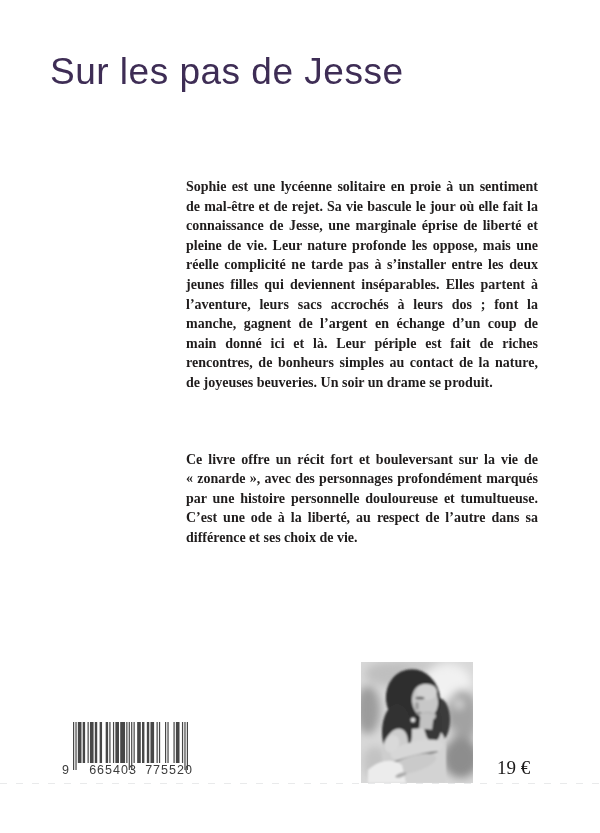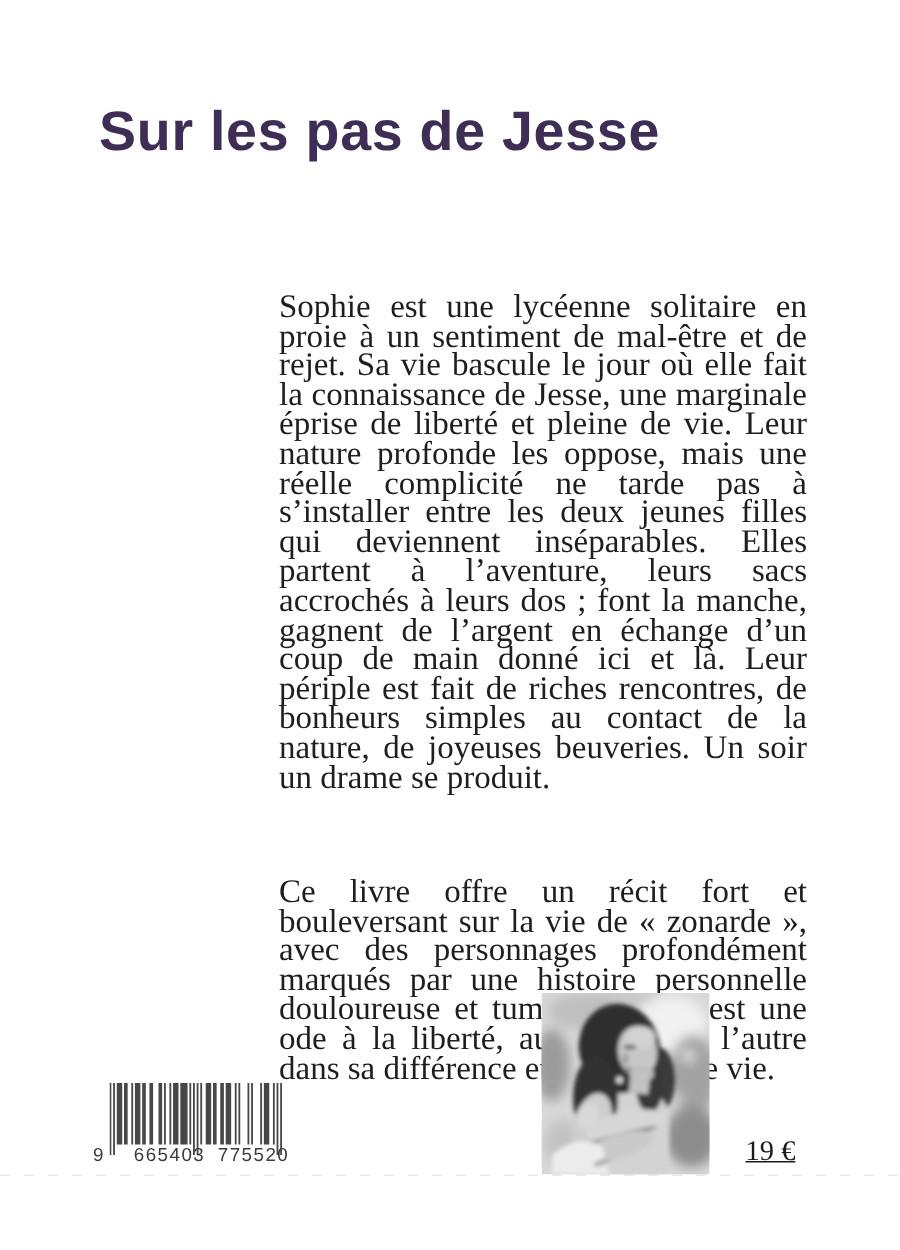--- a/index.html
+++ b/index.html
@@ -6,37 +6,38 @@
   .page{
     position:relative;
     width:600px;height:833px;
     background:#ffffff;
     overflow:hidden;
     font-family:"Liberation Serif", serif;
   }
   .book-title{
     position:absolute;
     left:50px;top:52px;
-    margin:16px;
+    margin:0;
     font-family:"Liberation Sans", sans-serif;
-    font-weight:700;
+    font-weight:400;
     font-size:37px;
     letter-spacing:0.5px;
     color:#3e2d55;
     line-height:1.1;
     white-space:nowrap;
   }
   .synopsis{
     position:absolute;
-    left:186px;top:194px;
+    left:186px;top:177px;
     width:352px;
     color:#201d1d;
-    font-size:22px;
+    font-size:14px;
     line-height:19.6px;
     text-align:justify;
+    font-weight:bold;
   }
   .synopsis p{margin:0;}
   .synopsis p + p{margin-top:57px;}
   .barcode{
     position:absolute;
     left:62px;top:722px;
     width:128px;height:58px;
   }
   .barcode-bars{
     position:absolute;
@@ -62,21 +63,20 @@
     left:361px;top:662px;
     width:112px;height:121px;
   }
   .author-photo svg{display:block;}
   .price{
     position:absolute;
     left:497px;top:757px;
     font-size:19px;
     color:#1c1a1a;
     white-space:nowrap;
-    text-decoration:underline;
   }
   .fold-line{
     position:absolute;
     left:0;top:783px;
     width:600px;height:1px;
     background:repeating-linear-gradient(90deg, rgba(40,50,60,0.10) 0 7px, rgba(40,50,60,0.0) 7px 16px);
   }
 </style>
 </head>
 <body>

